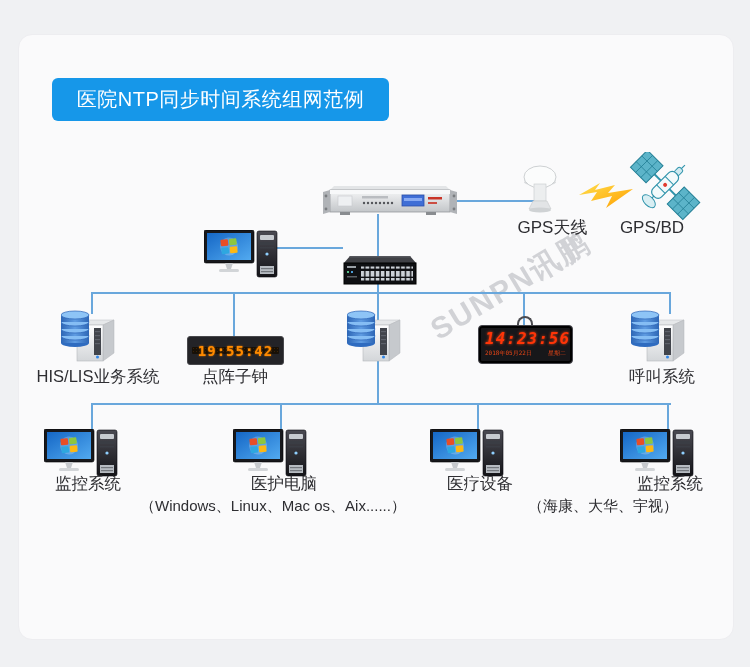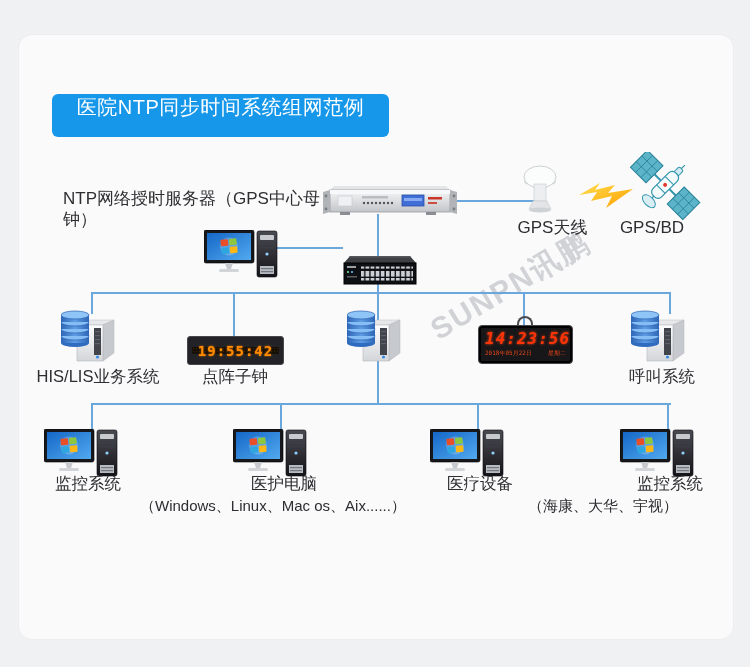--- a/index.html
+++ b/index.html
@@ -1,23 +1,23 @@
 <!DOCTYPE html>
 <html><head>
 <meta charset="utf-8">
 <style>
   html,body{margin:0;padding:0;background:#eef0f2;}
   #stage{position:relative;width:750px;height:667px;background:#f0f1f3;overflow:hidden;
          font-family:"Liberation Sans","DejaVu Sans",sans-serif;}
   .abs{position:absolute;}
   .card{left:18px;top:34px;width:714px;height:604px;background:#fafafb;
         border:1px solid #ededf0;border-radius:14px;}
-  .badge{left:52px;top:94px;width:337px;height:43px;background:#1697e9;border-radius:6px;
+  .badge{left:52px;top:78px;width:337px;height:43px;background:#1697e9;border-radius:6px;
          color:#fff;font-size:20px;font-weight:500;letter-spacing:.5px;
-         display:flex;align-items:flex-start;justify-content:center;}
+         display:flex;align-items:center;justify-content:center;}
   .line{background:#69a7dc;z-index:2;}
   .lbl{font-size:16.5px;color:#2e2e32;text-align:center;z-index:4;line-height:21px;}
   .sublbl{font-size:15px;color:#2e2e32;z-index:4;}
   .icon{z-index:3;}
   .watermark{left:385px;top:263px;width:250px;height:46px;z-index:1;
              transform:rotate(-31deg);color:rgba(128,131,141,.33);
              font-size:30px;font-weight:700;letter-spacing:2px;
              display:flex;align-items:center;justify-content:center;}
   
   .dotclock{left:187px;top:336px;width:97px;height:29px;background:#232327;
@@ -98,21 +98,20 @@
   <div class="abs line" style="left:233px;top:292px;width:2px;height:46px"></div>
   <div class="abs line" style="left:377px;top:292px;width:2px;height:113px"></div>
   <div class="abs line" style="left:523px;top:292px;width:2px;height:34px"></div>
   <div class="abs line" style="left:669px;top:292px;width:2px;height:22px"></div>
   <div class="abs line" style="left:91px;top:403px;width:580px;height:2px"></div>
   <div class="abs line" style="left:91px;top:403px;width:2px;height:30px"></div>
   <div class="abs line" style="left:280px;top:403px;width:2px;height:30px"></div>
   <div class="abs line" style="left:477px;top:403px;width:2px;height:30px"></div>
   <div class="abs line" style="left:667px;top:403px;width:2px;height:30px"></div>
 
-  <div class="abs lbl" style="left:63px;top:188px;width:260px;text-align:left;font-size:17px">NTP网络授时服务器（GPS中心母钟）</div>
 
   <svg class="abs icon" style="left:322px;top:181px" width="136" height="36" viewBox="0 0 136 36">
     <polygon points="12,5 124,5 128,9 8,9" fill="#e3e5e7"></polygon>
     <rect x="8" y="9" width="120" height="22" fill="url(#gSilver)" stroke="#97999d" stroke-width="0.8"></rect>
     <rect x="8" y="9" width="120" height="4" fill="#f7f8f9"></rect>
     <polygon points="1,11 8,9 8,31 1,33" fill="#b0b3b7"></polygon>
     <circle cx="4" cy="15" r="1.4" fill="#7a7d81"></circle>
       <circle cx="4" cy="28" r="1.4" fill="#7a7d81"></circle>
     <polygon points="135,11 128,9 128,31 135,33" fill="#b0b3b7"></polygon>
     <circle cx="132" cy="15" r="1.4" fill="#7a7d81"></circle>

